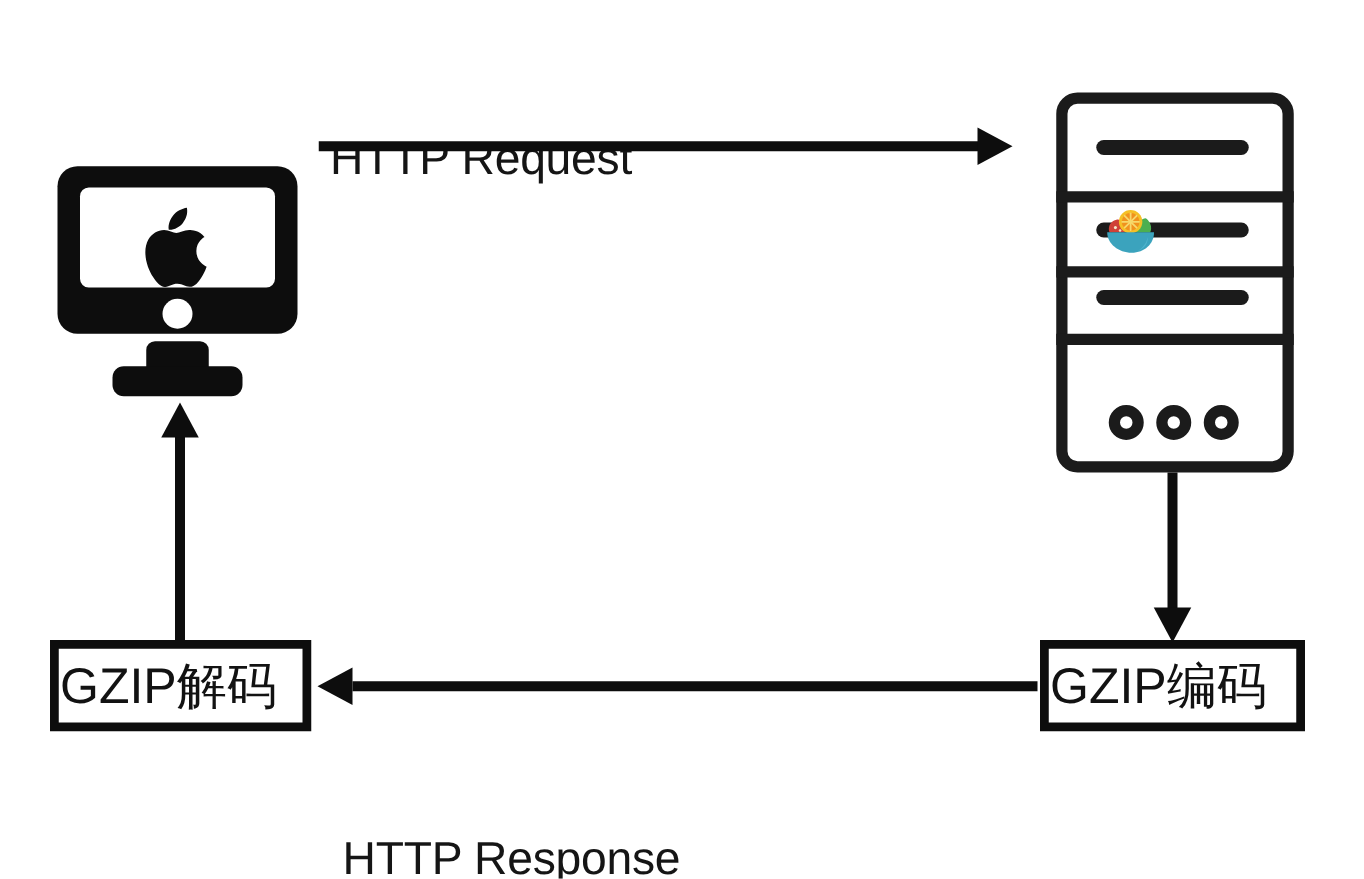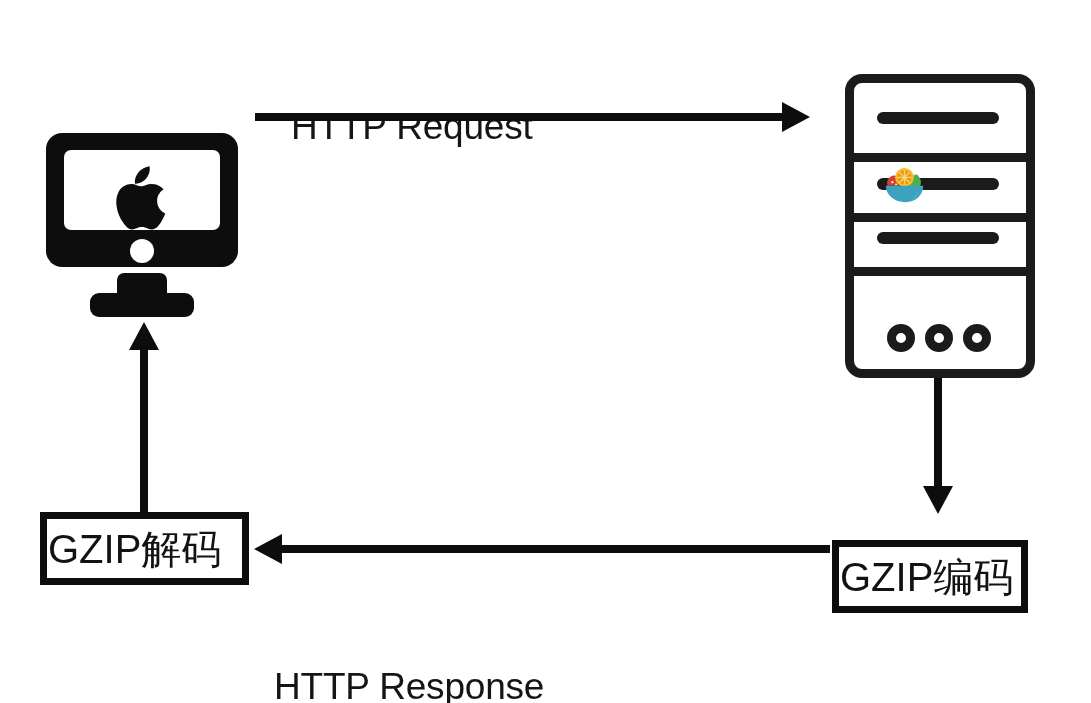--- a/index.html
+++ b/index.html
@@ -21,21 +21,21 @@
 
   
   .label {
     position: absolute;
     color: #151515;
     font-size: 37px;
     line-height: 50px;
     letter-spacing: -0.2px;
     white-space: pre;
   }
-  #req-label { left: 291px; top: 2px; }
+  #req-label { left: 264px; top: 2px; }
   #res-label { left: 274px; top: 562px; }
 
   
   .h-arrow, .v-arrow {
     position: absolute;
   }
   .h-line {
     position: absolute;
     background: #0d0d0d;
     height: 8px;
@@ -94,21 +94,21 @@
   .gzip-box {
     position: absolute;
     box-sizing: border-box;
     background: #ffffff;
     border: 7px solid #0d0d0d;
     top: 512px;
     height: 73px;
     overflow: hidden;
   }
   #box-decode { left: 40px; width: 209px; }
-  #box-encode { left: 832px; width: 196px; margin-top: 28px; }
+  #box-encode { left: 832px; width: 212px; }
   .gzip-text {
     position: absolute;
     left: 1px;
     top: 50%;
     transform: translateY(-50%);
     font-size: 40px;
     line-height: 46px;
     color: #121212;
     white-space: nowrap;
   }

